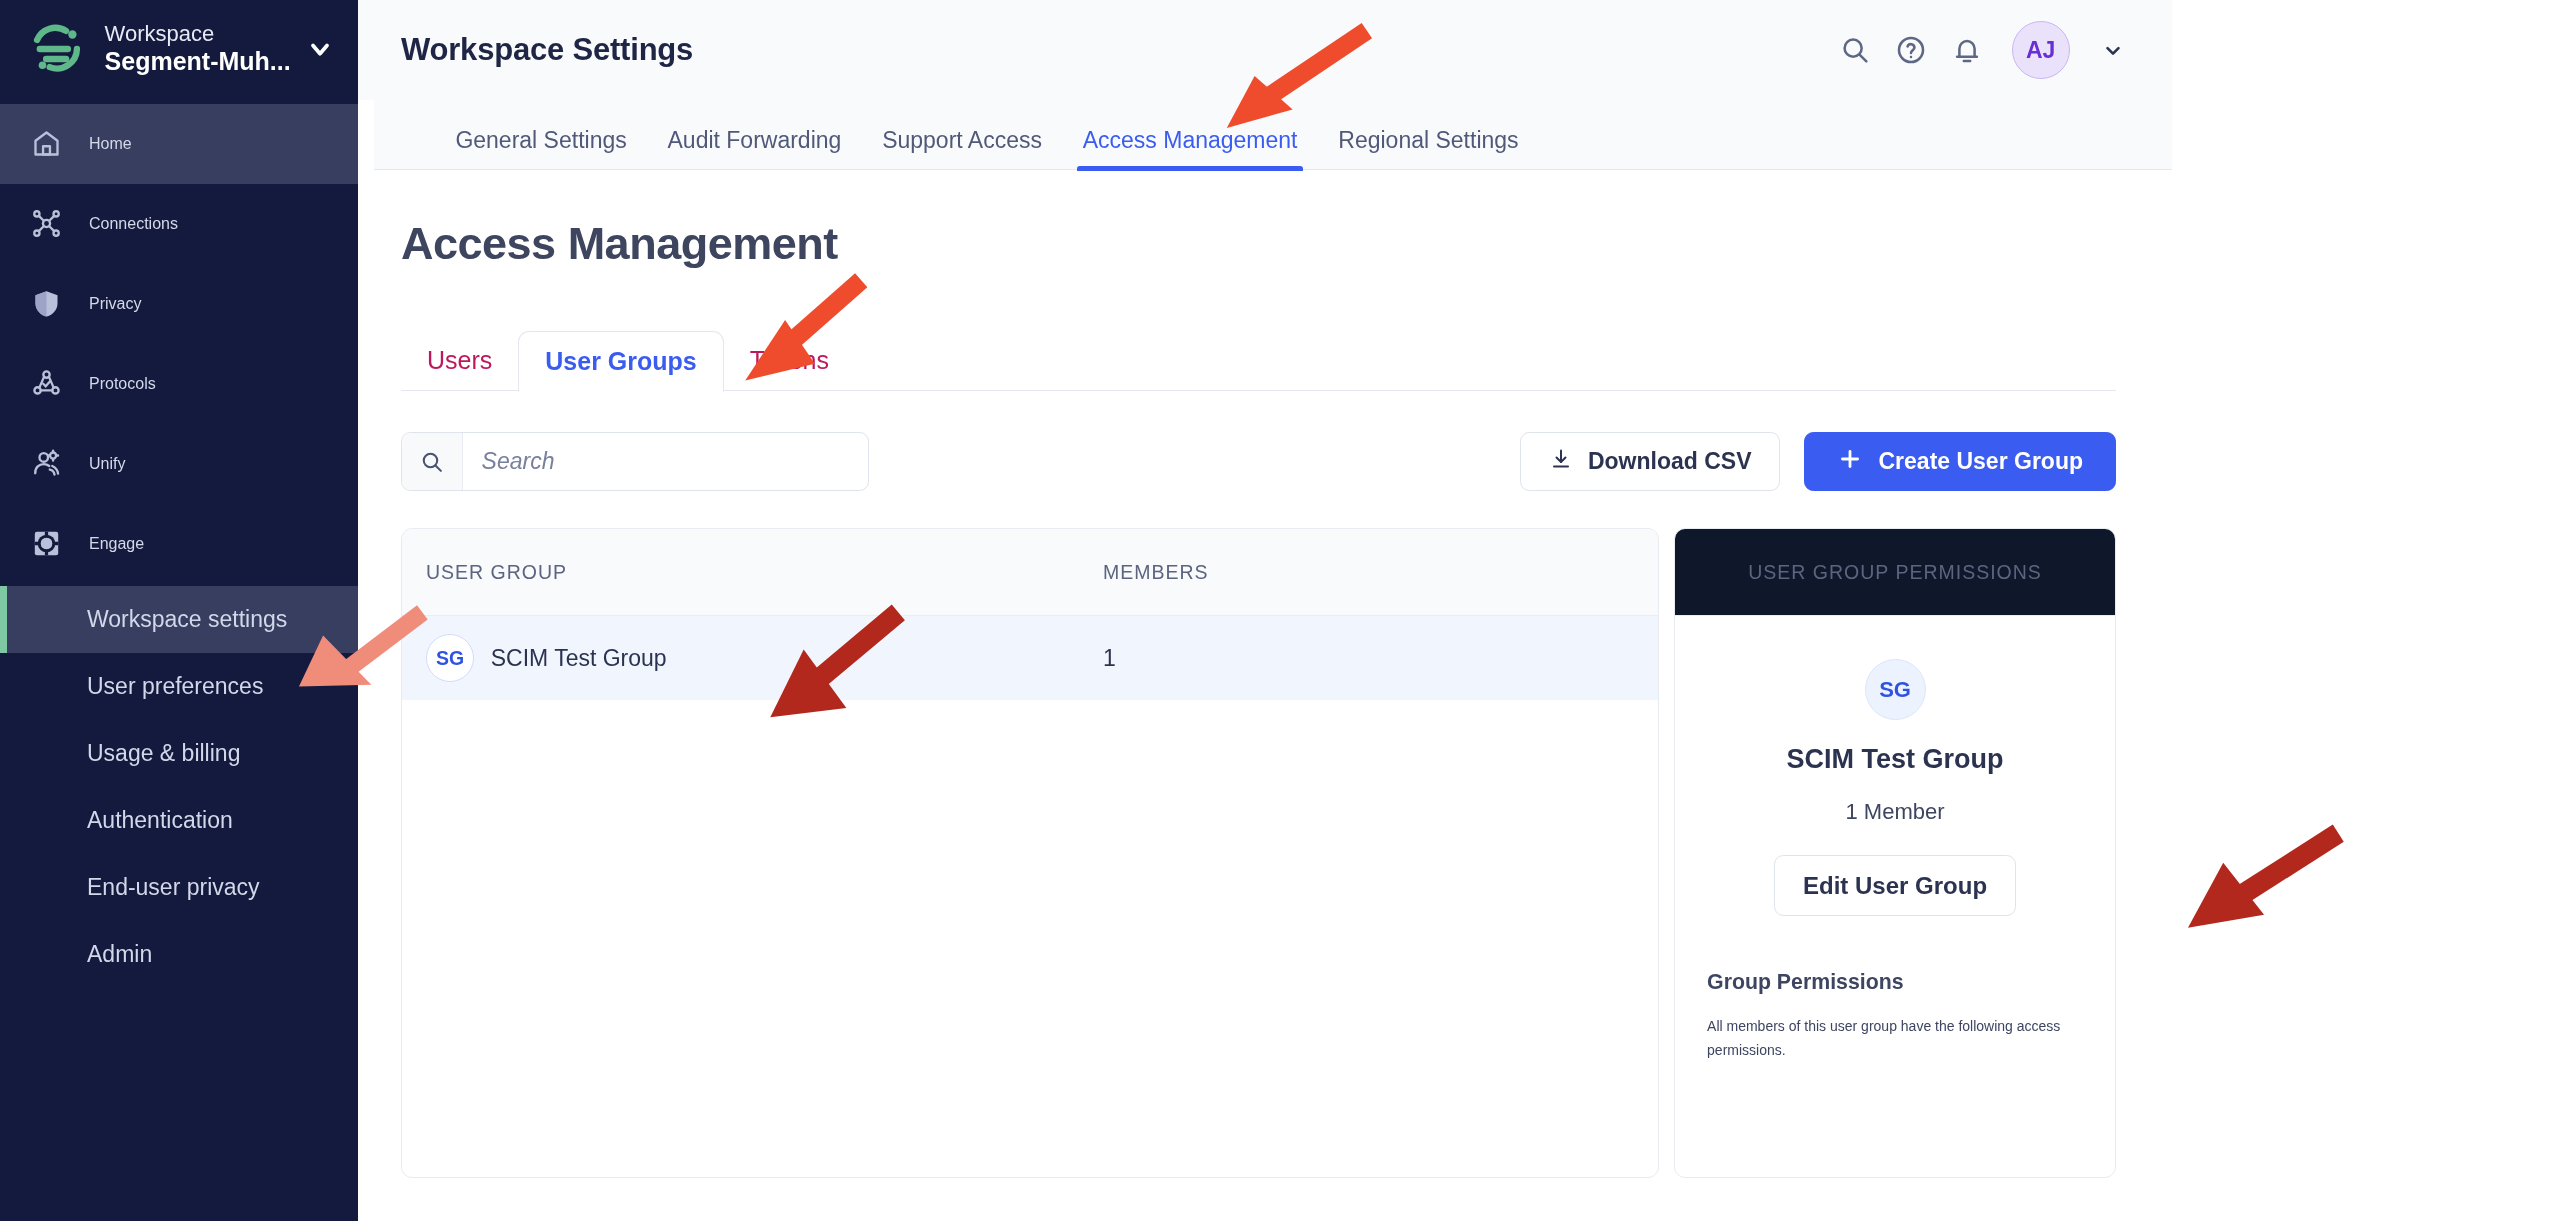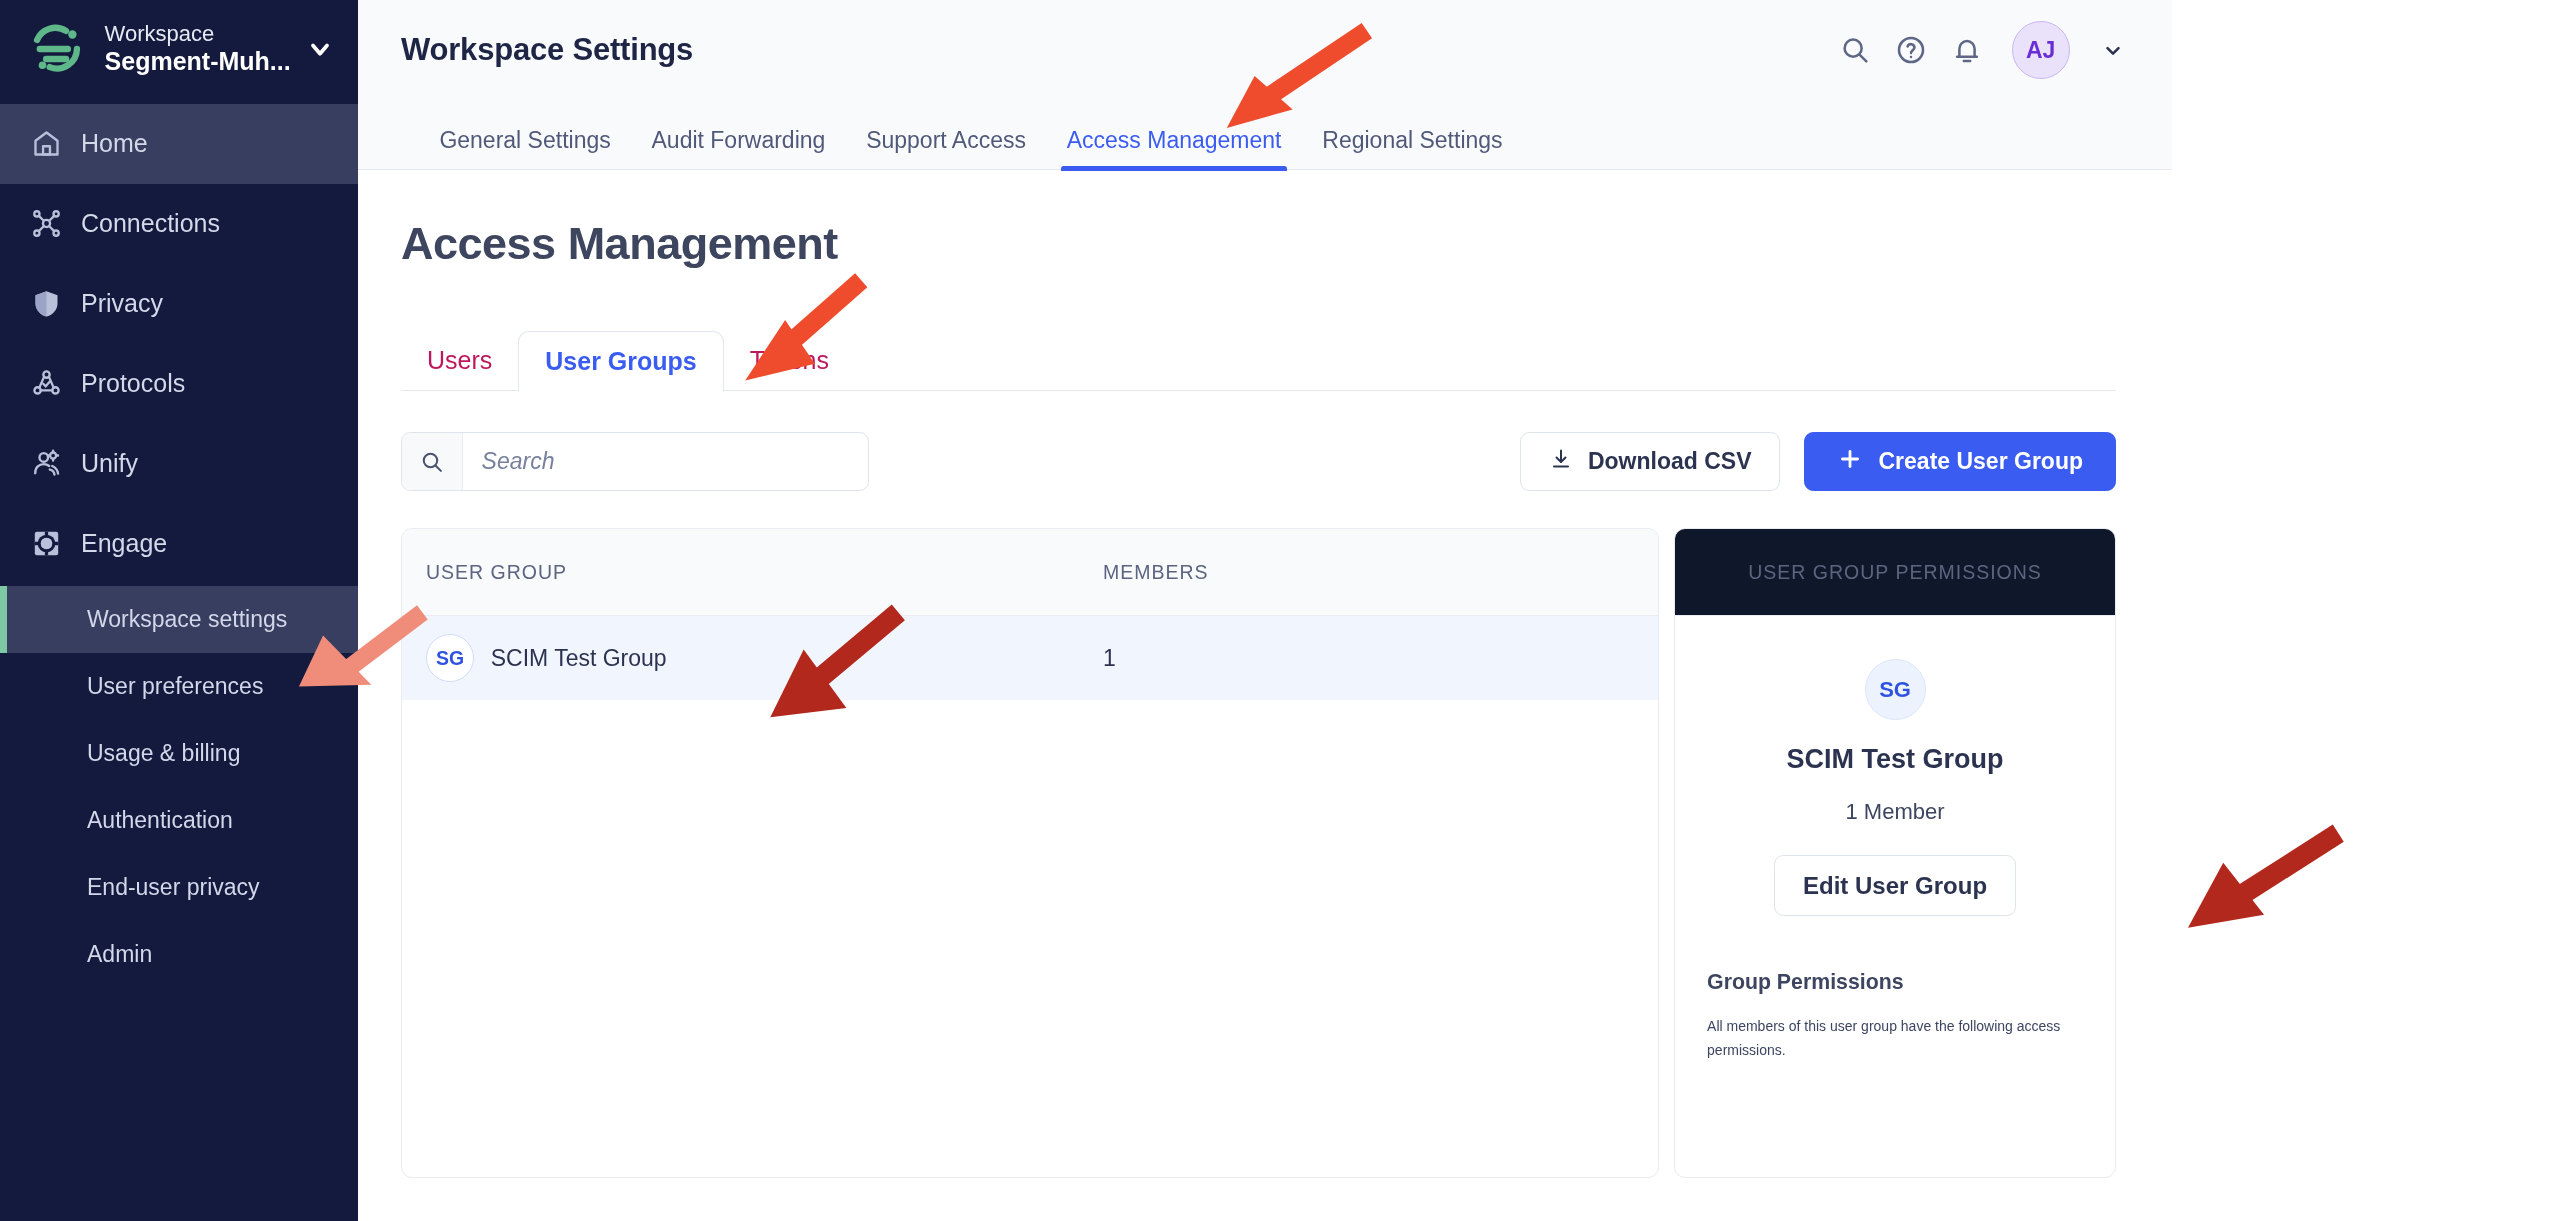--- a/index.html
+++ b/index.html
@@ -22,23 +22,23 @@
     padding: 16.7px 24px 18.6px 28px; height: 100px;
   }
   .ws-logo { width: 58px; height: 58px; flex: 0 0 58px; }
   .ws-text { flex: 1; line-height: 1.18; min-width: 0; }
   .ws-kicker { font-size: 22px; color: #E7EAF4; font-weight: 400; }
   .ws-name { font-size: 25px; color: #FFFFFF; font-weight: 700; white-space: nowrap; overflow: hidden; }
   .ws-chevron { width: 28px; height: 28px; flex: 0 0 28px; color: #FFFFFF; }
 
   .nav { padding-top: 3.7px; }
   .nav-item {
-    display: flex; align-items: center; gap: 16px;
+    display: flex; align-items: center; gap: 24px;
     height: 80px; padding: 0 28px; cursor: pointer;
-    font-size: 25px; color: #D4D9EA; position: relative;
+    font-size: 16px; color: #D4D9EA; position: relative;
   }
   .nav-item .ico { width: 37px; height: 37px; flex: 0 0 37px; display: flex; align-items: center; justify-content: center; }
   .nav-item.active-row { background: #383E60; }
   .nav-item.green { color: #5FB88A; }
   .nav-item.green .ico { color: #5FB88A; }
 
   .subnav { padding-top: 1.9px; }
   .subnav-item {
     display: flex; align-items: center;
     height: 67px; padding-left: 87px; cursor: pointer;
@@ -68,21 +68,21 @@
     background: #EAE2FB; border: 1.9px solid #C9B6F3;
     color: #6A2FD4; font-size: 23px; font-weight: 700;
     display: flex; align-items: center; justify-content: center;
     cursor: pointer; margin-left: 5.6px;
   }
   .avatar-chev { width: 22px; height: 22px; color: #2B3350; margin-left: 9.3px; cursor: pointer; }
 
   .tabbar {
     height: 70px; background: #F9FAFB;
     display: flex; align-items: flex-end; gap: 0;
-    padding-left: 61px; border-bottom: 1.9px solid #E4E7EE;
+    padding-left: 61px; border-bottom: 1.9px solid #E4E7EE; margin-left: 16px;
   }
   .tab {
     font-size: 23px; color: #50597A; cursor: pointer;
     padding: 0 20.4px 15px 20.4px; position: relative; white-space: nowrap;
   }
   .tab.active { color: #3A5CF0; font-weight: 400; }
   .tab.active::after {
     content: ""; position: absolute; left: 15px; right: 15px; bottom: -1.9px;
     height: 4.6px; background: #3A5CF0; border-radius: 2.8px 2.8px 0 0;
   }

